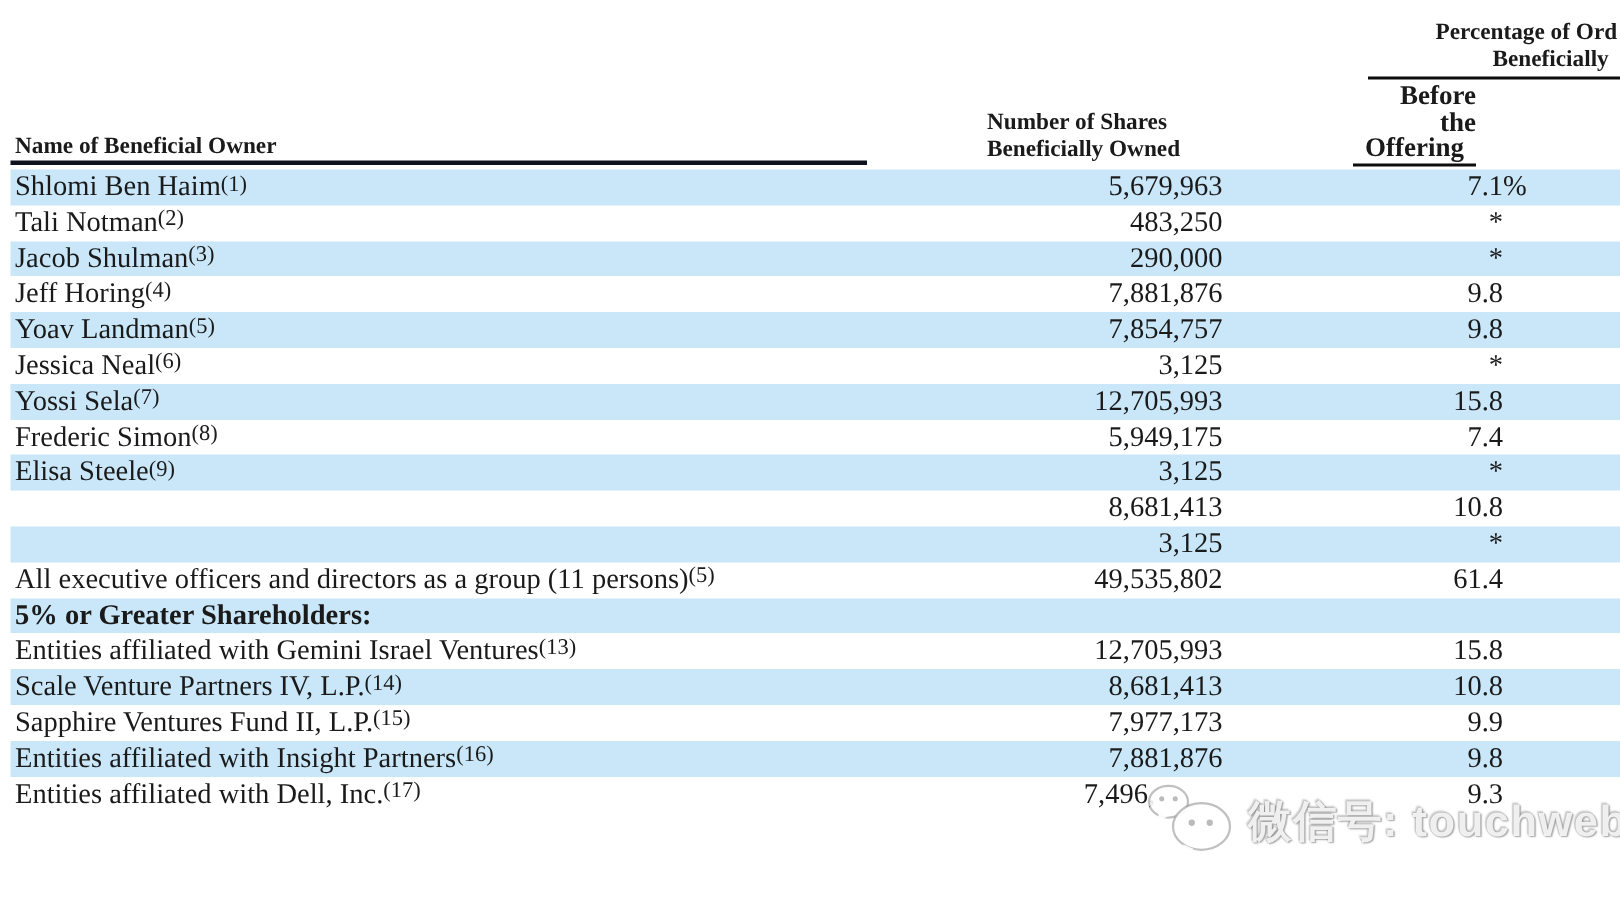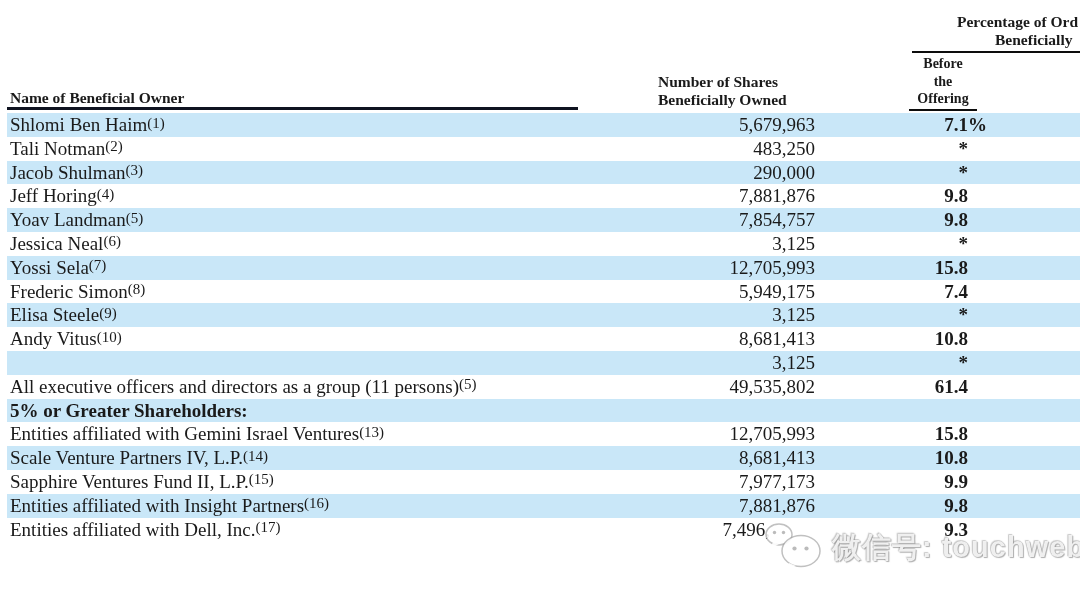--- a/index.html
+++ b/index.html
@@ -6,37 +6,37 @@
   html,body { width:1080px; height:599px; background:#ffffff; overflow:hidden; }
   .page {
     position:relative; width:1080px; height:599px; background:#ffffff;
     font-family:"Liberation Serif","DejaVu Serif",serif; color:#1a1a1a; overflow:hidden;
   }
   
   .hdr { position:absolute; font-weight:bold; font-size:15.5px; white-space:nowrap; }
   .hdr-group1 { left:957px; top:13px; }
   .hdr-group2 { left:995px; top:31px; }
   .group-rule { position:absolute; left:912px; top:51px; width:168px; height:2px; background:#0d0d0d; }
-  .before-box { position:absolute; left:902px; top:55px; width:82px; text-align:center;
-                font-weight:bold; font-size:14px; line-height:17.5px; }
+  .before-box { position:absolute; left:902px; top:55px; width:82px; text-align:right;
+                font-weight:bold; font-size:18px; line-height:17.5px; }
   .before-box .underlined { display:inline-block; border-bottom:2px solid #0d0d0d; padding:0 8px 1px; }
   .shares-box { position:absolute; left:658px; top:73px; width:152px; text-align:left;
                 font-weight:bold; font-size:15.5px; line-height:17.5px; }
   .shares-box .underlined { display:inline-block; border-bottom:6px solid #4c1d95; padding-bottom:16px; }
   .name-hdr { left:10px; top:89px; }
   .thick-rule { position:absolute; left:7px; top:107px; width:571px; height:3px; background:#0f1320; }
   
   .rows { position:absolute; top:113px; left:0; right:0; }
   .row { position:relative; height:23.8px; line-height:23.8px; font-size:19px; margin-left:7px; }
   .row:nth-child(odd) { background:#c9e7f8; }
   .cell-name { position:absolute; left:3px; white-space:nowrap; }
   .row.section .cell-name { font-weight:bold; }
   .fn { font-size:15px; position:relative; top:-3.5px; }
   .cell-shares { position:absolute; right:265px; white-space:nowrap;text-align:center; }
-  .cell-pct { position:absolute; right:112px; white-space:nowrap;font-weight:bold; }
+  .cell-pct { position:absolute; right:78px; white-space:nowrap; }
   .pct-suffix { position:absolute; left:100%; top:0; }
   .obscured-gap { display:inline-block; width:45px; }
   
   .watermark { position:absolute; left:763px; top:522px; display:flex; align-items:center; gap:5px; pointer-events:none; }
   .wm-text {
     font-family:"Liberation Sans","DejaVu Sans",sans-serif; font-size:29px; font-weight:bold;
     color:rgba(255,255,255,0.88); letter-spacing:1px; white-space:nowrap;
     text-shadow: 0 0 1px rgba(120,120,120,0.9), 1px 1px 1px rgba(120,120,120,0.55), -1px -1px 1px rgba(160,160,160,0.45);
   }
 </style>
@@ -103,21 +103,20 @@
         <span class="cell-name">Frederic Simon<span class="fn">(8)</span></span>
         <span class="cell-shares">5,949,175</span>
         <span class="cell-pct">7.4</span>
       </div>
       <div class="row">
         <span class="cell-name">Elisa Steele<span class="fn">(9)</span></span>
         <span class="cell-shares">3,125</span>
         <span class="cell-pct">*</span>
       </div>
       <div class="row">
-        <span class="cell-name">Andy Vitus<span class="fn">(10)</span></span>
         <span class="cell-shares">8,681,413</span>
         <span class="cell-pct">10.8</span>
       </div>
       <div class="row">
         <span class="cell-shares">3,125</span>
         <span class="cell-pct">*</span>
       </div>
       <div class="row">
         <span class="cell-name">All executive officers and directors as a group (11 persons)<span class="fn">(5)</span></span>
         <span class="cell-shares">49,535,802</span>

